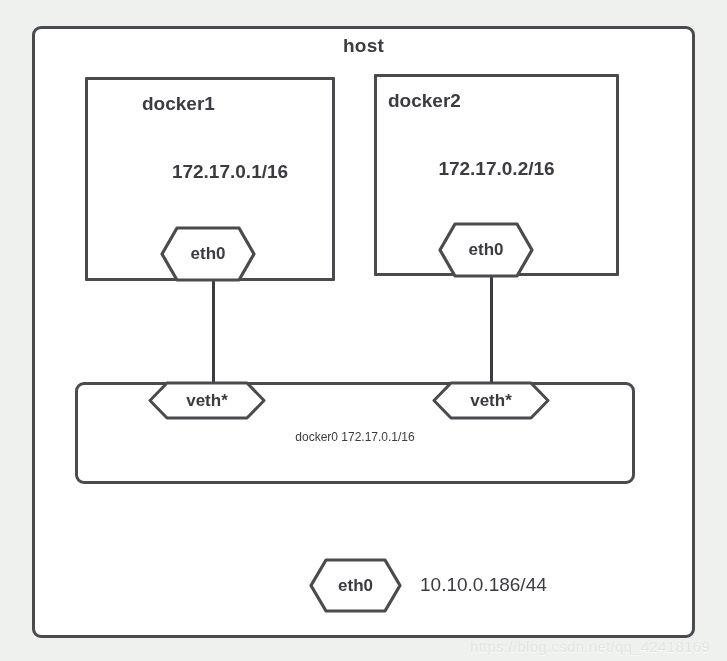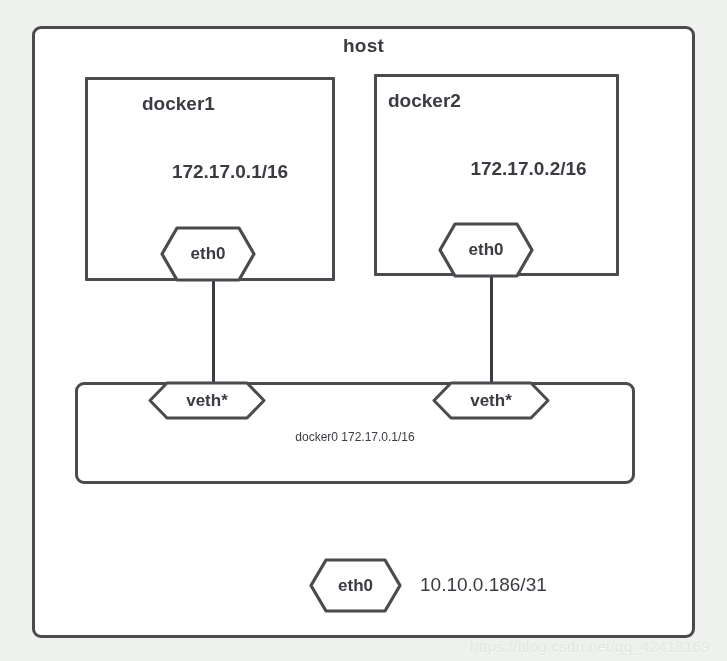--- a/index.html
+++ b/index.html
@@ -64,21 +64,21 @@
   .name-docker1 { left: 99px;  top: 89px; margin-left: 43px; }
   .name-docker2 { left: 388px; top: 86px; }
 
   .container-ip {
     font-size: 19px;
     font-weight: bold;
     color: #3b3b42;
     text-align: center;
   }
   .ip-docker1 { left: 85px;  top: 157px; width: 250px; padding-left: 40px; }
-  .ip-docker2 { left: 374px; top: 154px; width: 245px; margin-left: 32px; }
+  .ip-docker2 { left: 374px; top: 154px; width: 245px; }
   .hex-shell {
     display: flex;
     align-items: flex-start;
     justify-content: center;
   }
   .hex-svg { display: block; }
   .hex-text {
     position: absolute;
     left: 0; top: 0;
     width: 100%; height: 100%;
@@ -195,17 +195,17 @@
     <span class="hex-text">veth*</span>
   </div>
 
   <div class="abs hex-shell hex-eth0-host">
     <svg class="hex-svg" width="93" height="55" viewBox="0 0 93 55">
       <polygon points="17,2 76,2 91,27.5 76,53 17,53 2,27.5" fill="#ffffff" stroke="#4a4a4f" stroke-width="3.2" stroke-linejoin="round"></polygon>
     </svg>
     <span class="hex-text">eth0</span>
   </div>
 
-  <div class="abs host-nic-ip">10.10.0.186/31</div>
+  <div class="abs host-nic-ip">10.10.0.186/44</div>
 
   <div class="abs watermark">https://blog.csdn.net/qq_42418169</div>
 
 </div>
 
 </body></html>

